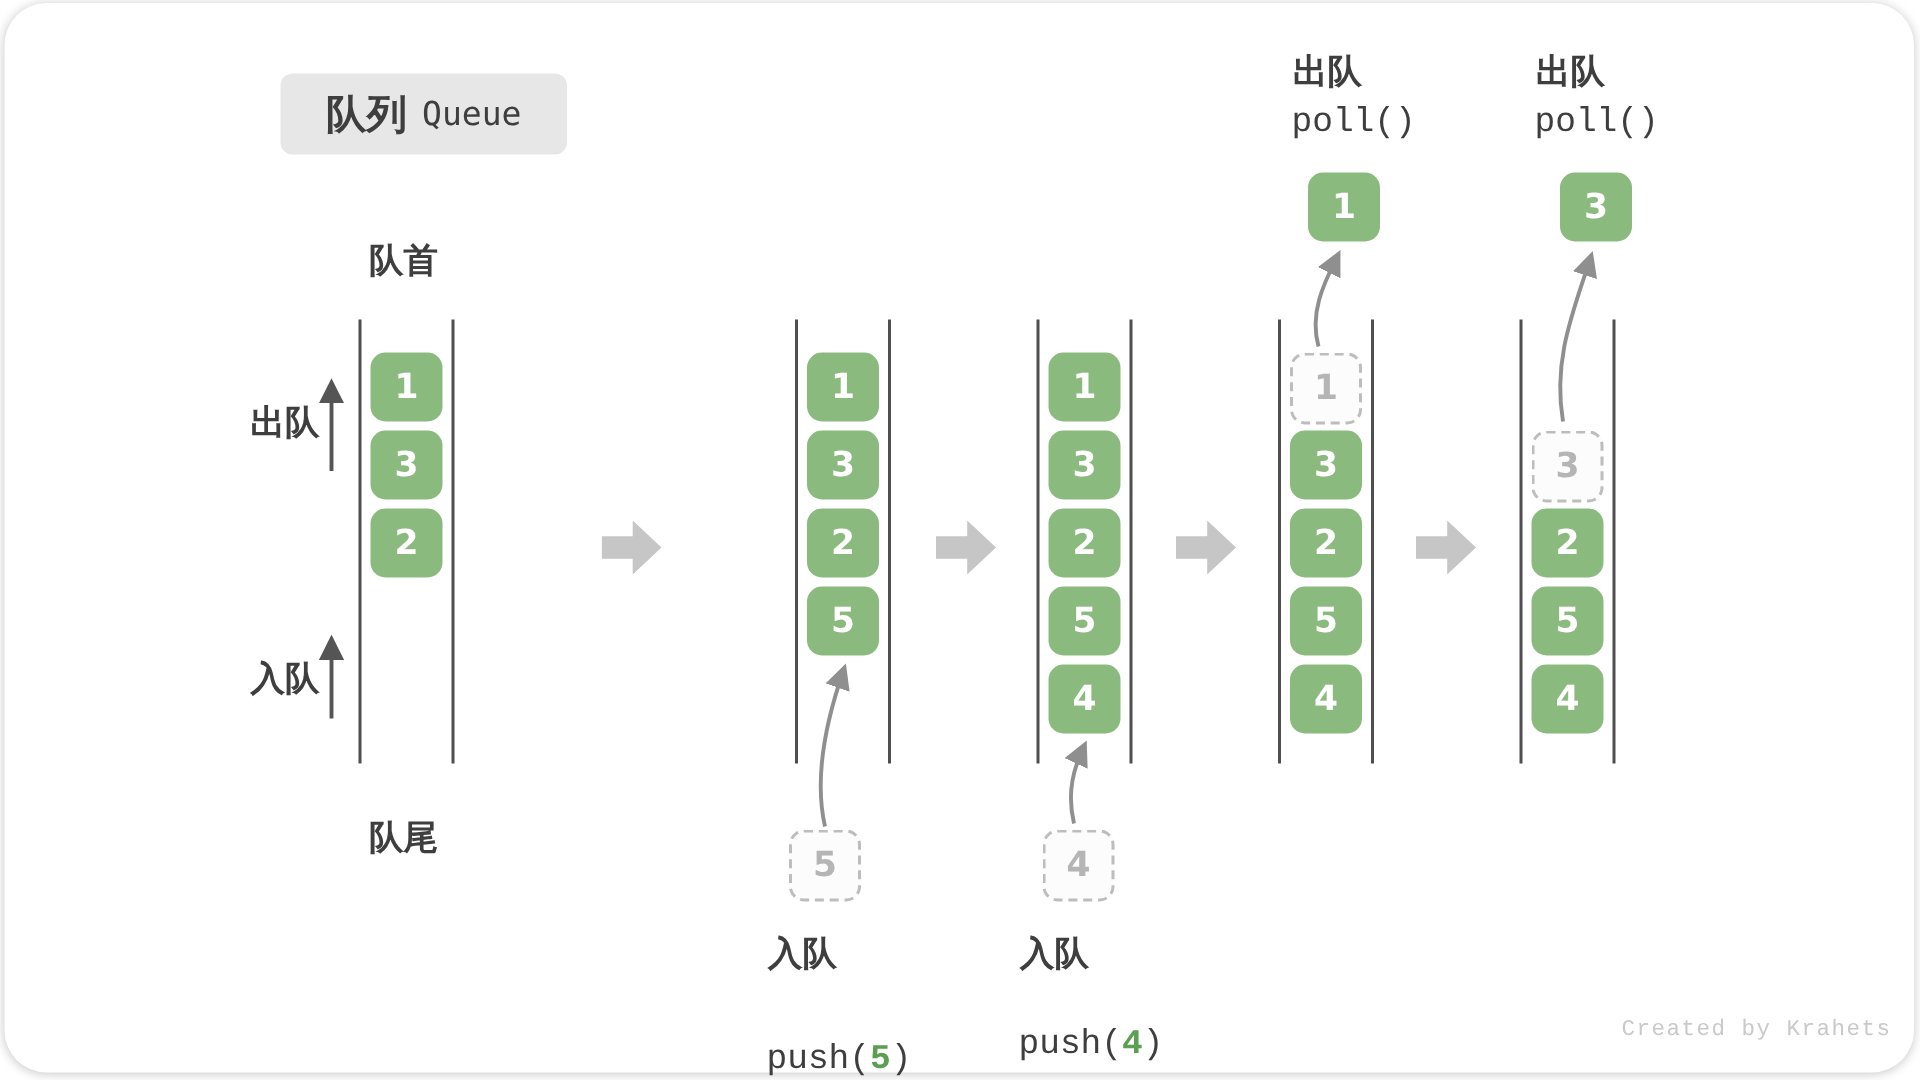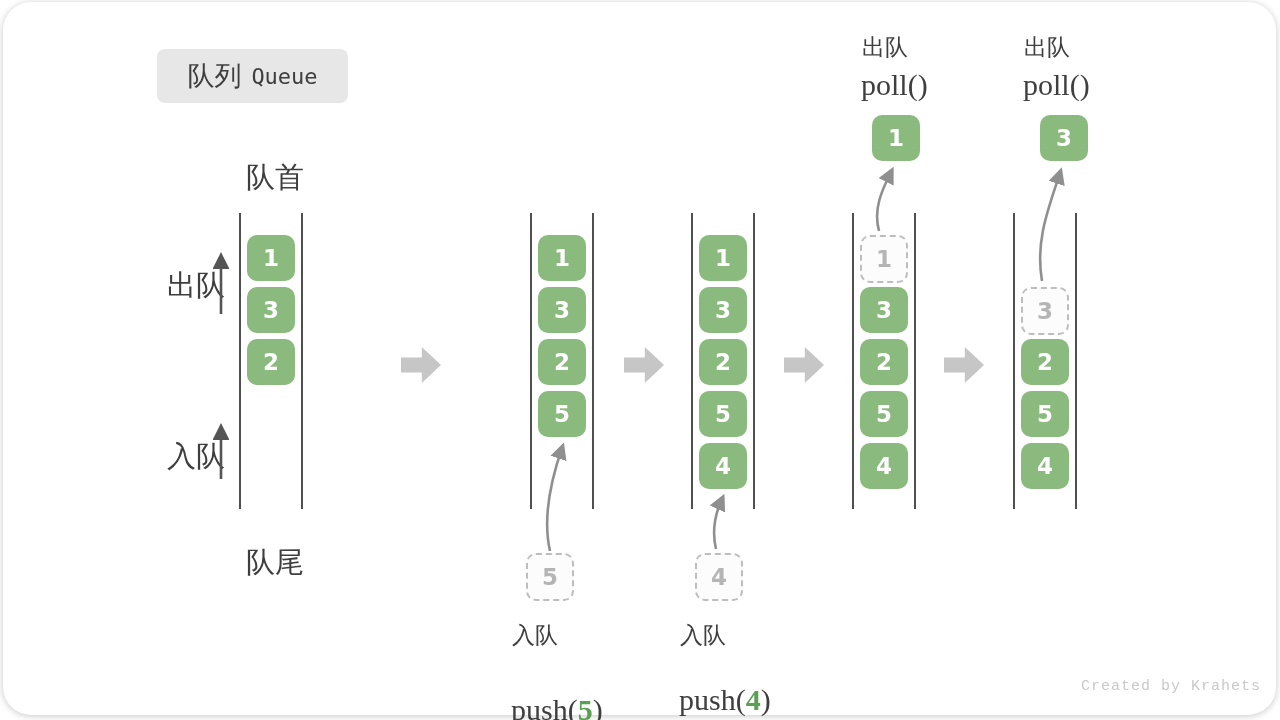--- a/index.html
+++ b/index.html
@@ -1,44 +1,44 @@
 <!DOCTYPE html>
 <html style="--green: #8bba7e; --accent: #5ba052; --arrow-gray: #8f8f8f; --arrow-dark: #555555; --block-arrow: #c6c6c6; --wall: #4f4f4f; --text-dark: #3e3e3e; --dashed-border: #bdbdbd; --dashed-text: #b5b5b5; --badge-bg: #e7e7e7; --watermark: #c9c9c9;"><head>
 <meta charset="utf-8">
 <style>
   html,body{margin:0;padding:0;width:1280px;height:720px;background:#ffffff;overflow:hidden;}
   .canvas{position:absolute;left:3px;top:2px;width:1273px;height:713px;background:#ffffff;
           border-radius:28px;box-shadow:0 1px 7px rgba(0,0,0,0.22);}
-  .cn{font-family:"DejaVu Sans",sans-serif;font-weight:normal;color:var(--text-dark);}
+  .cn{font-family:"DejaVu Sans",sans-serif;font-weight:bold;color:var(--text-dark);}
   .mono{font-family:"DejaVu Sans Mono",monospace;color:var(--text-dark);}
   .abs{position:absolute;}
 
-  .title-badge{position:absolute;left:154px;top:47px;width:191px;height:54px;
+  .title-badge{position:absolute;left:184px;top:47px;width:191px;height:54px;
                background:var(--badge-bg);border-radius:8px;display:flex;align-items:center;
                justify-content:center;gap:10px;}
   .title-badge .zh{font-size:27px;}
   .title-badge .en{font-size:22px;}
 
-  .side-label{font-size:29px;}
+  .side-label{font-size:23px;}
 
   .wall{position:absolute;top:211px;height:296px;width:1.5px;background:var(--wall);}
 
   .qbox{position:absolute;width:48px;height:46px;border-radius:10px;background:var(--green);
         color:#ffffff;font-family:"DejaVu Sans",sans-serif;font-weight:bold;font-size:23px;
         display:flex;align-items:center;justify-content:center;}
   .dashed-box{position:absolute;width:44px;height:44px;border-radius:10px;
         border:2px dashed var(--dashed-border);background:#fcfcfc;color:var(--dashed-text);
         font-family:"DejaVu Sans",sans-serif;font-weight:bold;font-size:23px;
         display:flex;align-items:center;justify-content:center;}
 
   .block-arrow{position:absolute;width:40px;height:36px;background:var(--block-arrow);
         clip-path:polygon(0 29%,52% 29%,52% 0,100% 50%,52% 100%,52% 71%,0 71%);}
 
   .op-label{font-size:23px;}
-  .op-code{font-family:Liberation Serif, serif;font-size:30px;color:var(--text-dark);}
+  .op-code{font-family:Liberation Mono, monospace;font-size:23px;color:var(--text-dark);}
   .op-code .accent{color:var(--accent);font-weight:bold;}
 
   .watermark{font-family:Liberation Mono, monospace;font-size:15px;color:var(--watermark);
              letter-spacing:1px;}
 
   svg.overlay{position:absolute;left:0;top:0;pointer-events:none;}
 </style>
 </head>
 <body>
 

